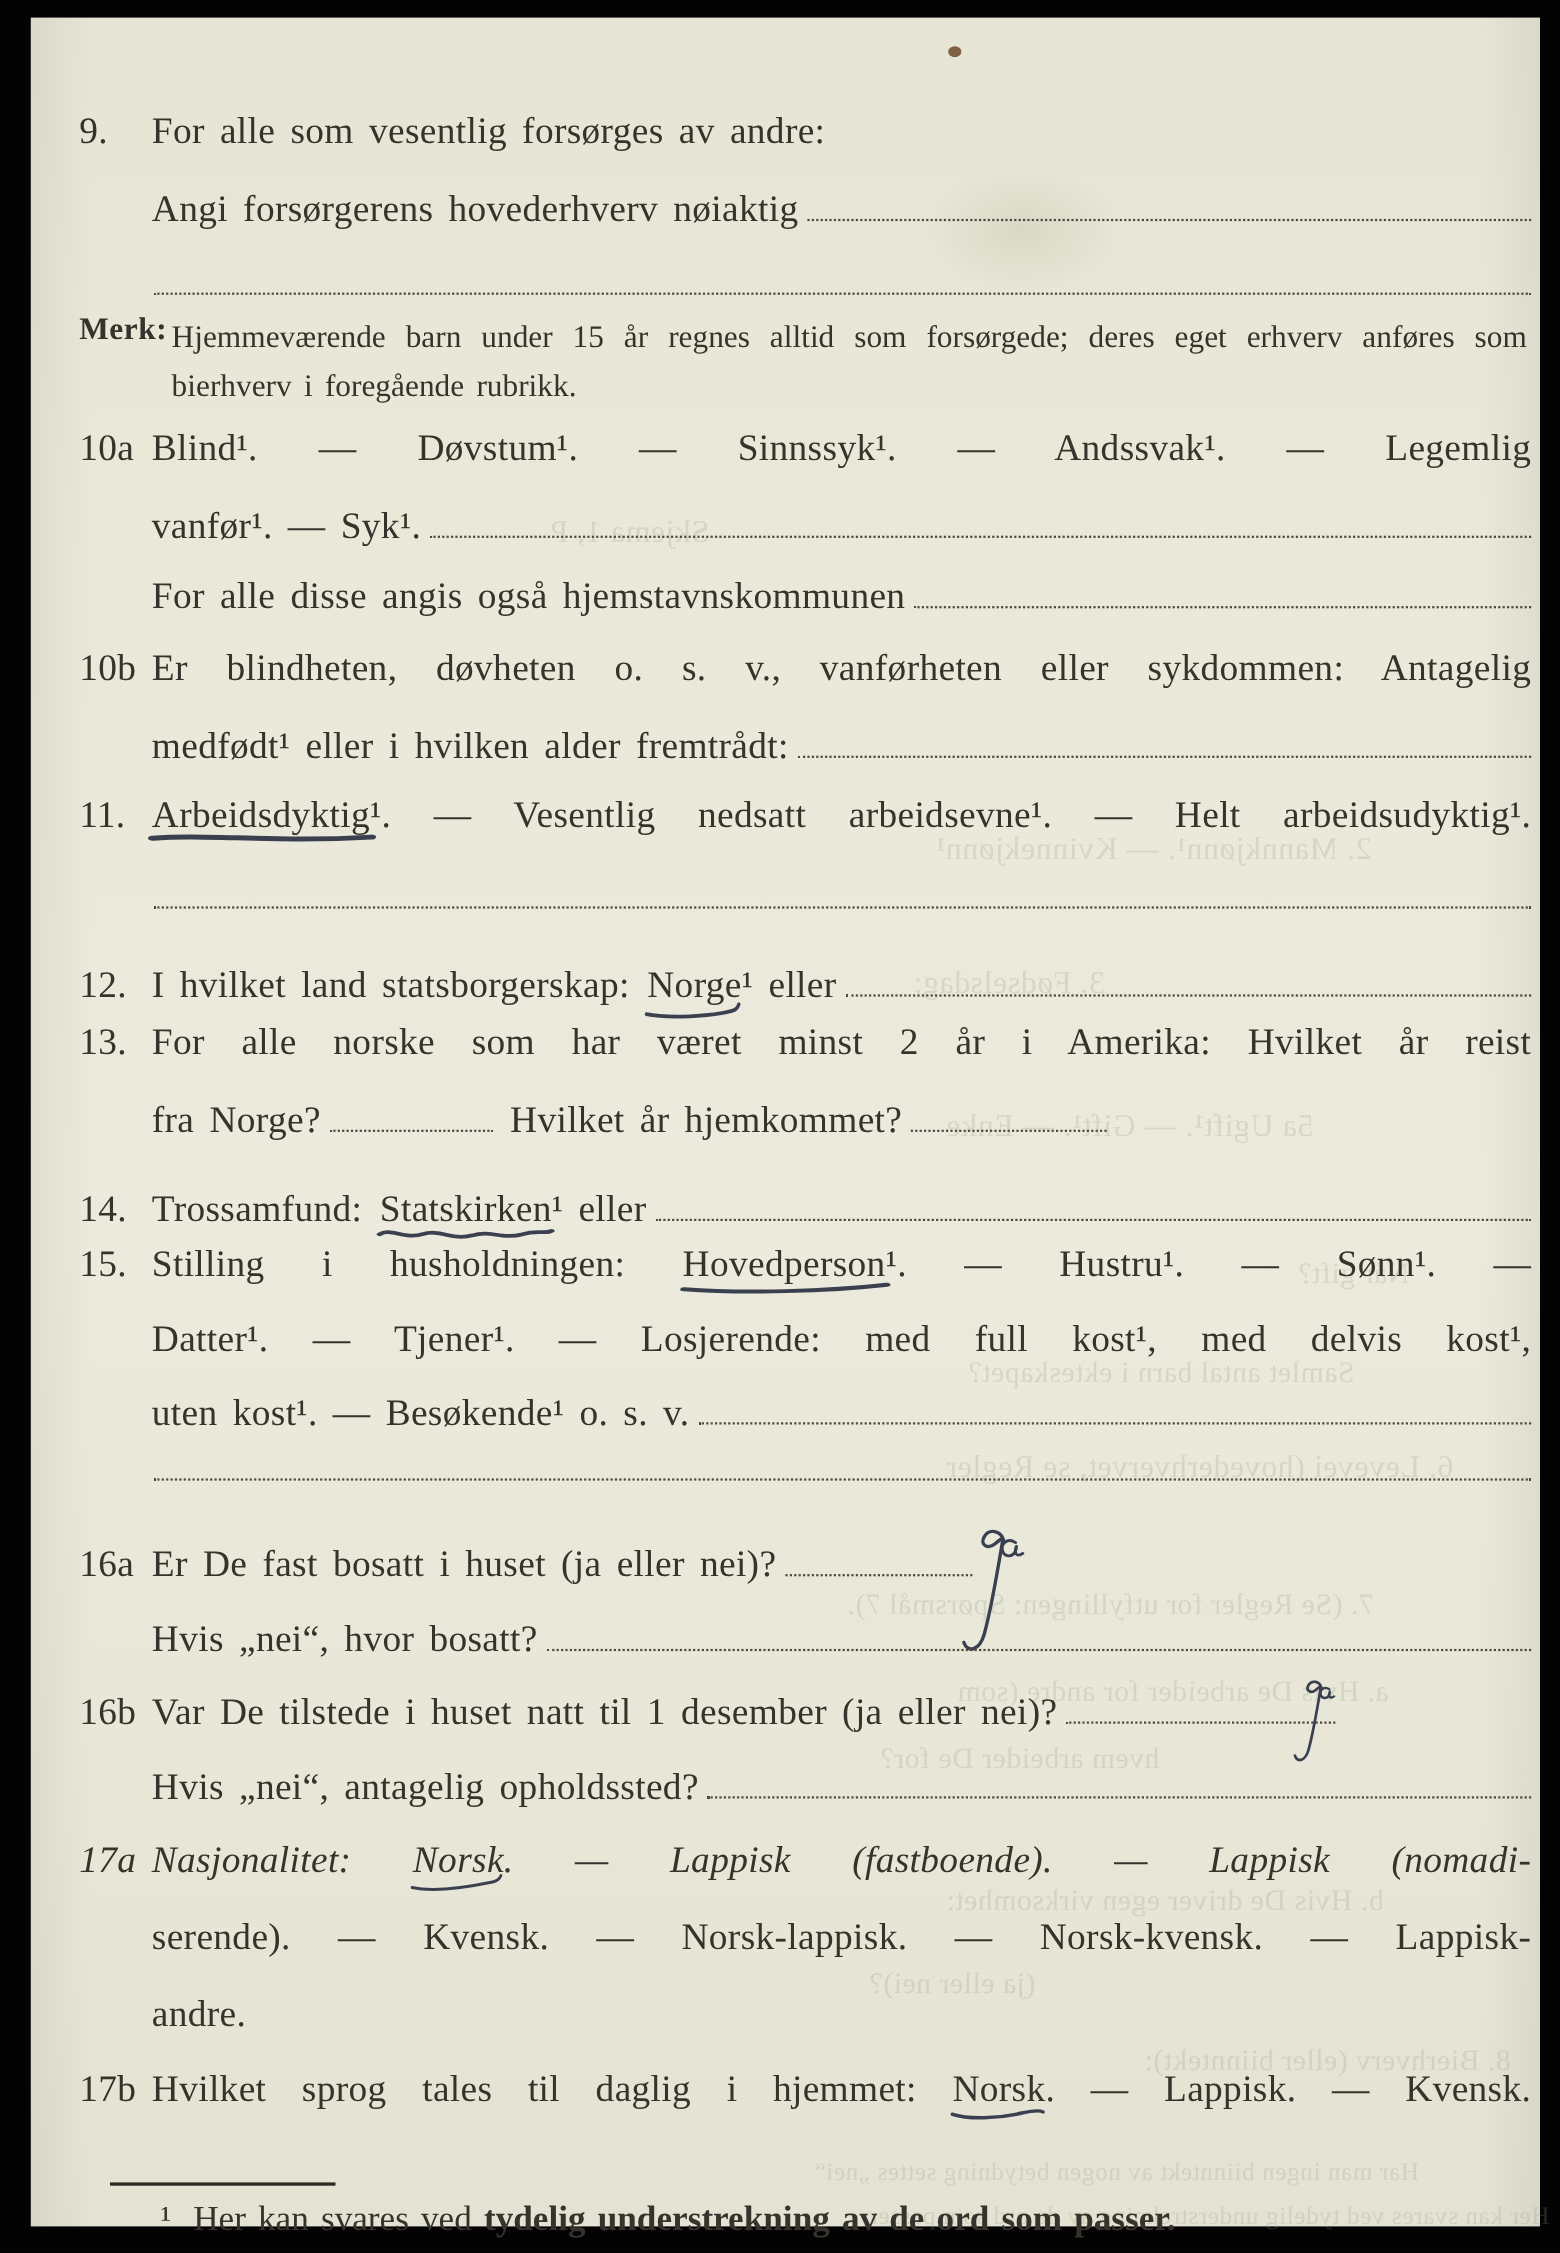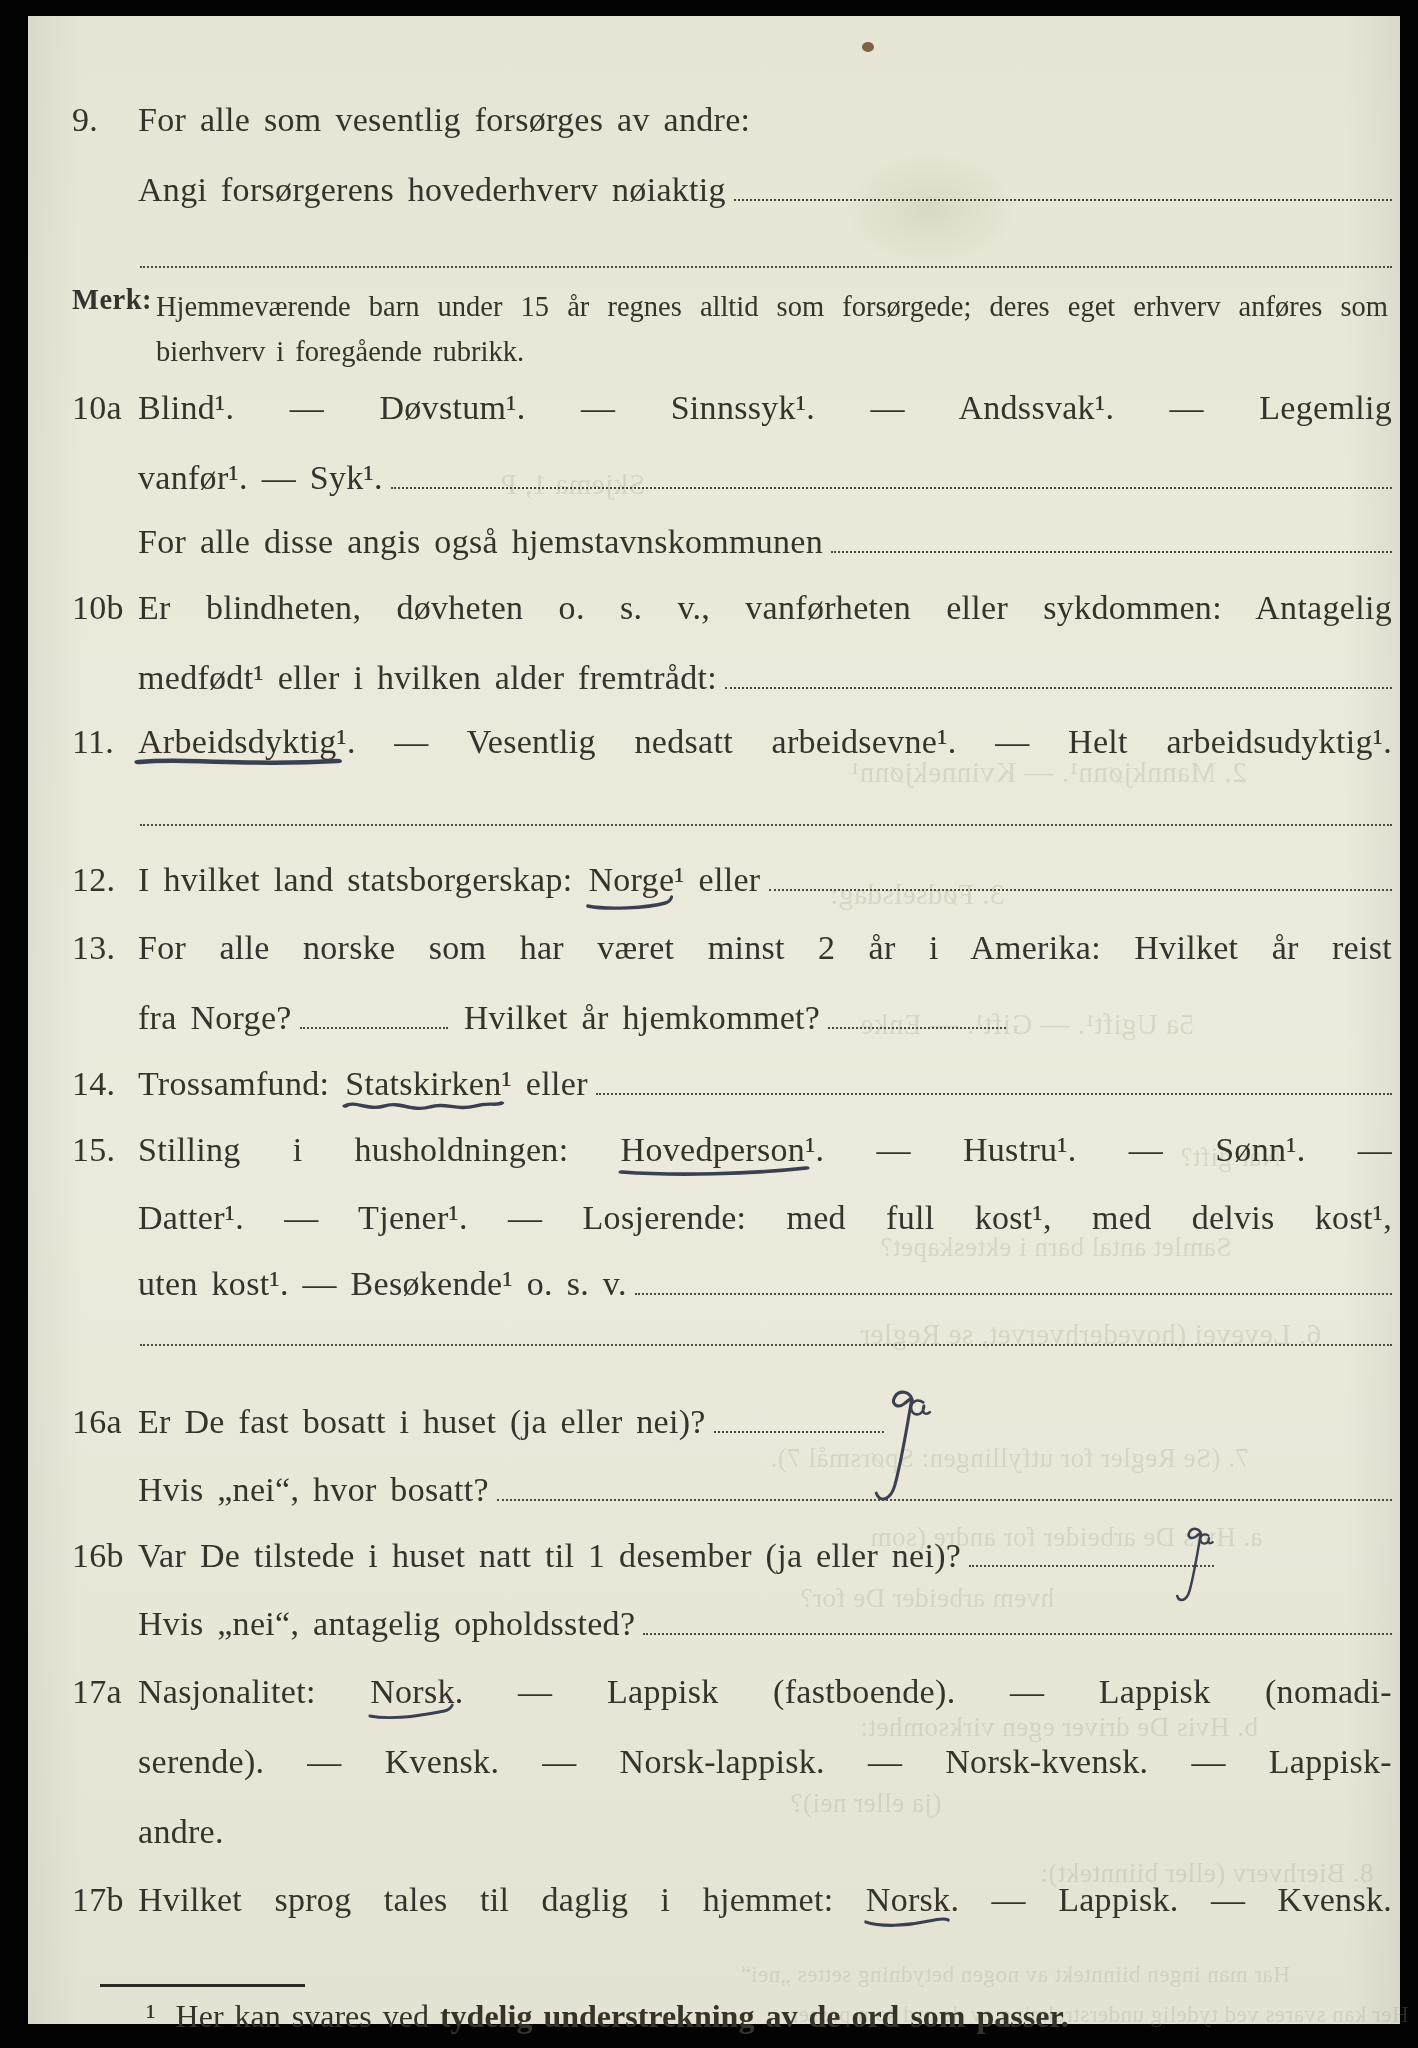--- a/index.html
+++ b/index.html
@@ -15,21 +15,21 @@
   .num{flex:none;width:66px;}
   .fill{flex:1 1 auto;display:block;}
   .just{text-align:justify;text-align-last:justify;text-justify:inter-word;}
   .dotfill{flex:1 1 auto;height:.85em;border-bottom:2px dotted #4e483d;margin-left:8px;}
   .dotfix{flex:none;height:.85em;border-bottom:2px dotted #4e483d;margin-left:8px;}
   .gap{flex:none;width:16px;}
   .sep{position:absolute;left:140px;right:26px;height:0;border-bottom:2px dotted #4e483d;z-index:3;}
   .merk{position:absolute;left:72px;right:30px;font-size:28.5px;z-index:3;}
   .merk-label{position:absolute;left:0;top:0;font-weight:bold;letter-spacing:.5px;}
   .merk-text{display:block;margin-left:84px;text-align:justify;text-justify:inter-word;line-height:1.58;word-spacing:4px;}
-  .hand-u{position:relative;white-space:nowrap;}
+  .hand-u{position:relative;white-space:nowrap;margin-top:16px;}
   .hand-u svg{position:absolute;left:-3px;bottom:-13px;width:104%;height:20px;overflow:visible;}
   .ink{stroke:#3a4050;fill:none;stroke-linecap:round;}
   .ja{position:absolute;z-index:4;overflow:visible;}
   .foot-rule{position:absolute;left:100px;top:1984px;width:205px;border-top:3px solid #2f2a24;z-index:3;}
   .foot{position:absolute;left:146px;top:1998px;right:60px;font-size:32px;z-index:3;word-spacing:3px;}
   .foot b{font-weight:bold;}
   .foot .sup{margin-right:20px;}
   .bleed{position:absolute;transform:scaleX(-1);color:#8fa183;opacity:.24;font-size:29px;
          white-space:nowrap;z-index:1;letter-spacing:.5px;}
   .stain{position:absolute;z-index:1;}
@@ -179,21 +179,21 @@
     <svg class="ja" style="left:1095px;top:-12px;width:48px;height:80px;" viewBox="0 0 64 110">
       <path class="ink" stroke-width="3.4" d="M46 14 C44 6 34 4 30 11 C26 18 33 22 39 17 C44 13 46 10 45 16 C42 34 36 70 30 92 C26 106 16 108 13 99"></path>
       <path class="ink" stroke-width="3.0" d="M56 16 C50 12 44 16 45 22 C46 28 53 29 56 23 C57 20 57 17 56 21 C55 26 58 28 62 25"></path>
     </svg>
   </div>
   <div class="line cont" style="top:1604px;">
     <span>Hvis „nei“, antagelig opholdssted?</span>
     <span class="dotfill"></span>
   </div>
 
-  <div class="line" style="top:1672px;">
+  <div class="line" style="top:1672px;font-style:italic;">
     <span class="num">17a</span>
     <span class="fill just">
       <span>Nasjonalitet: </span><span class="hand-u"><span>Norsk</span><svg viewBox="0 0 100 20" preserveAspectRatio="none">
             <path class="ink" stroke-width="2.8" d="M3 13 C25 17 60 13 88 8 C93 7 96 4 97 2"></path>
           </svg></span><span>. — Lappisk (fastboende). — Lappisk (nomadi-</span>
     </span>
   </div>
   <div class="line cont" style="top:1742px;">
     <span class="fill just">serende). — Kvensk. — Norsk-lappisk. — Norsk-kvensk. — Lappisk-</span>
   </div>

